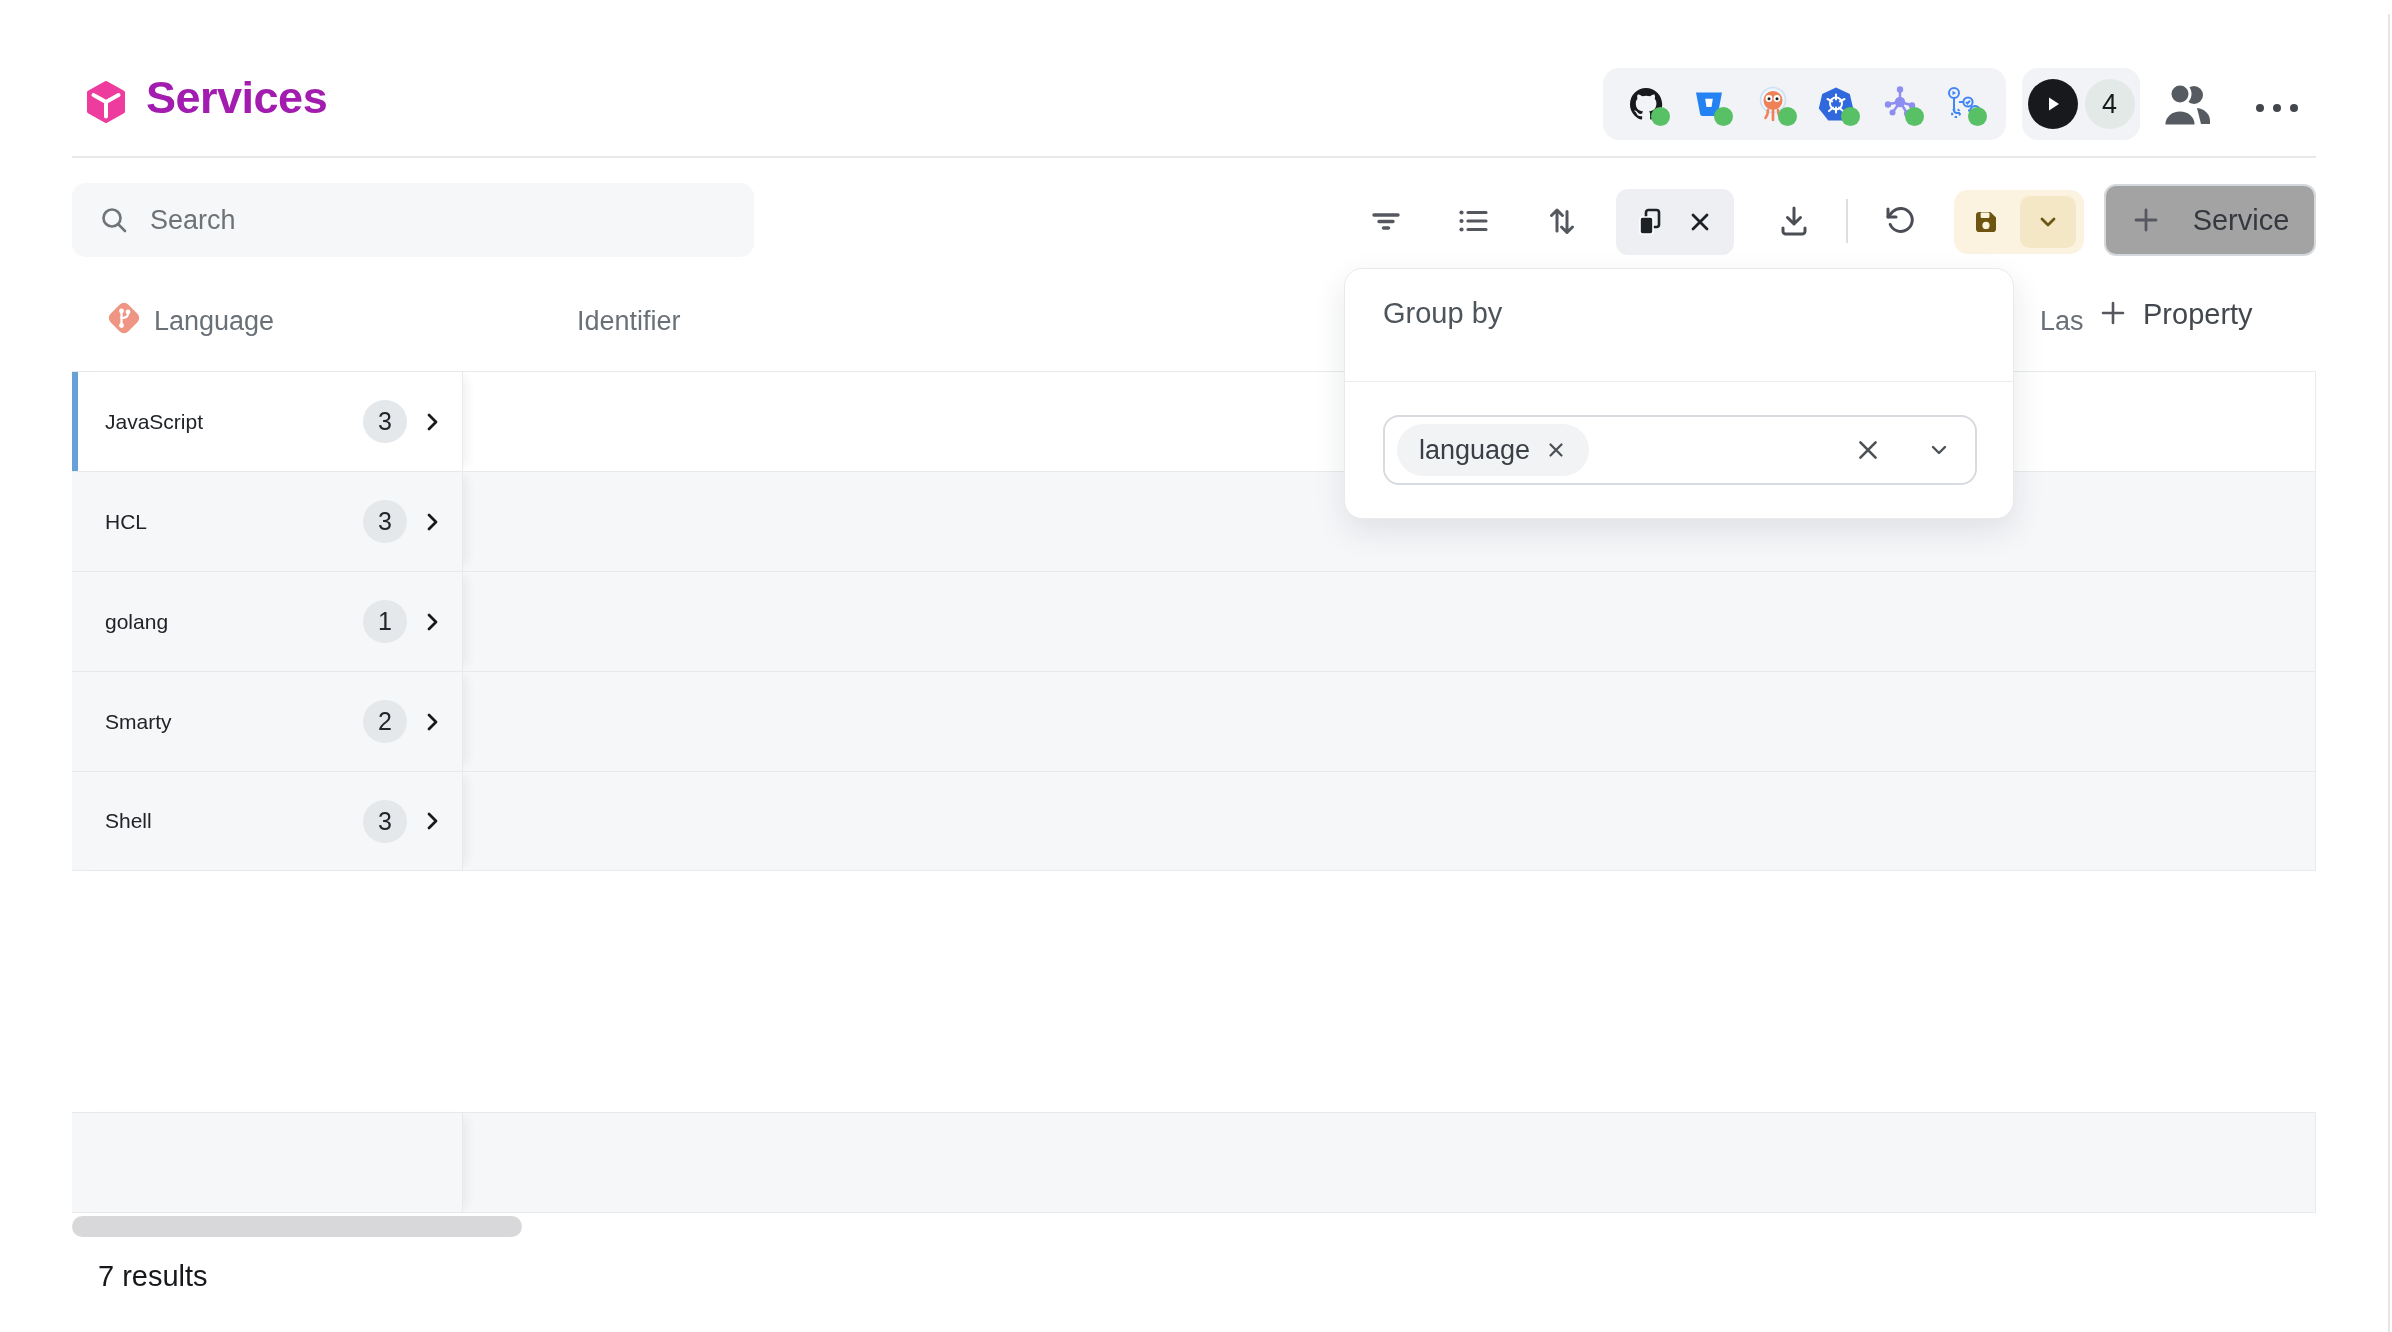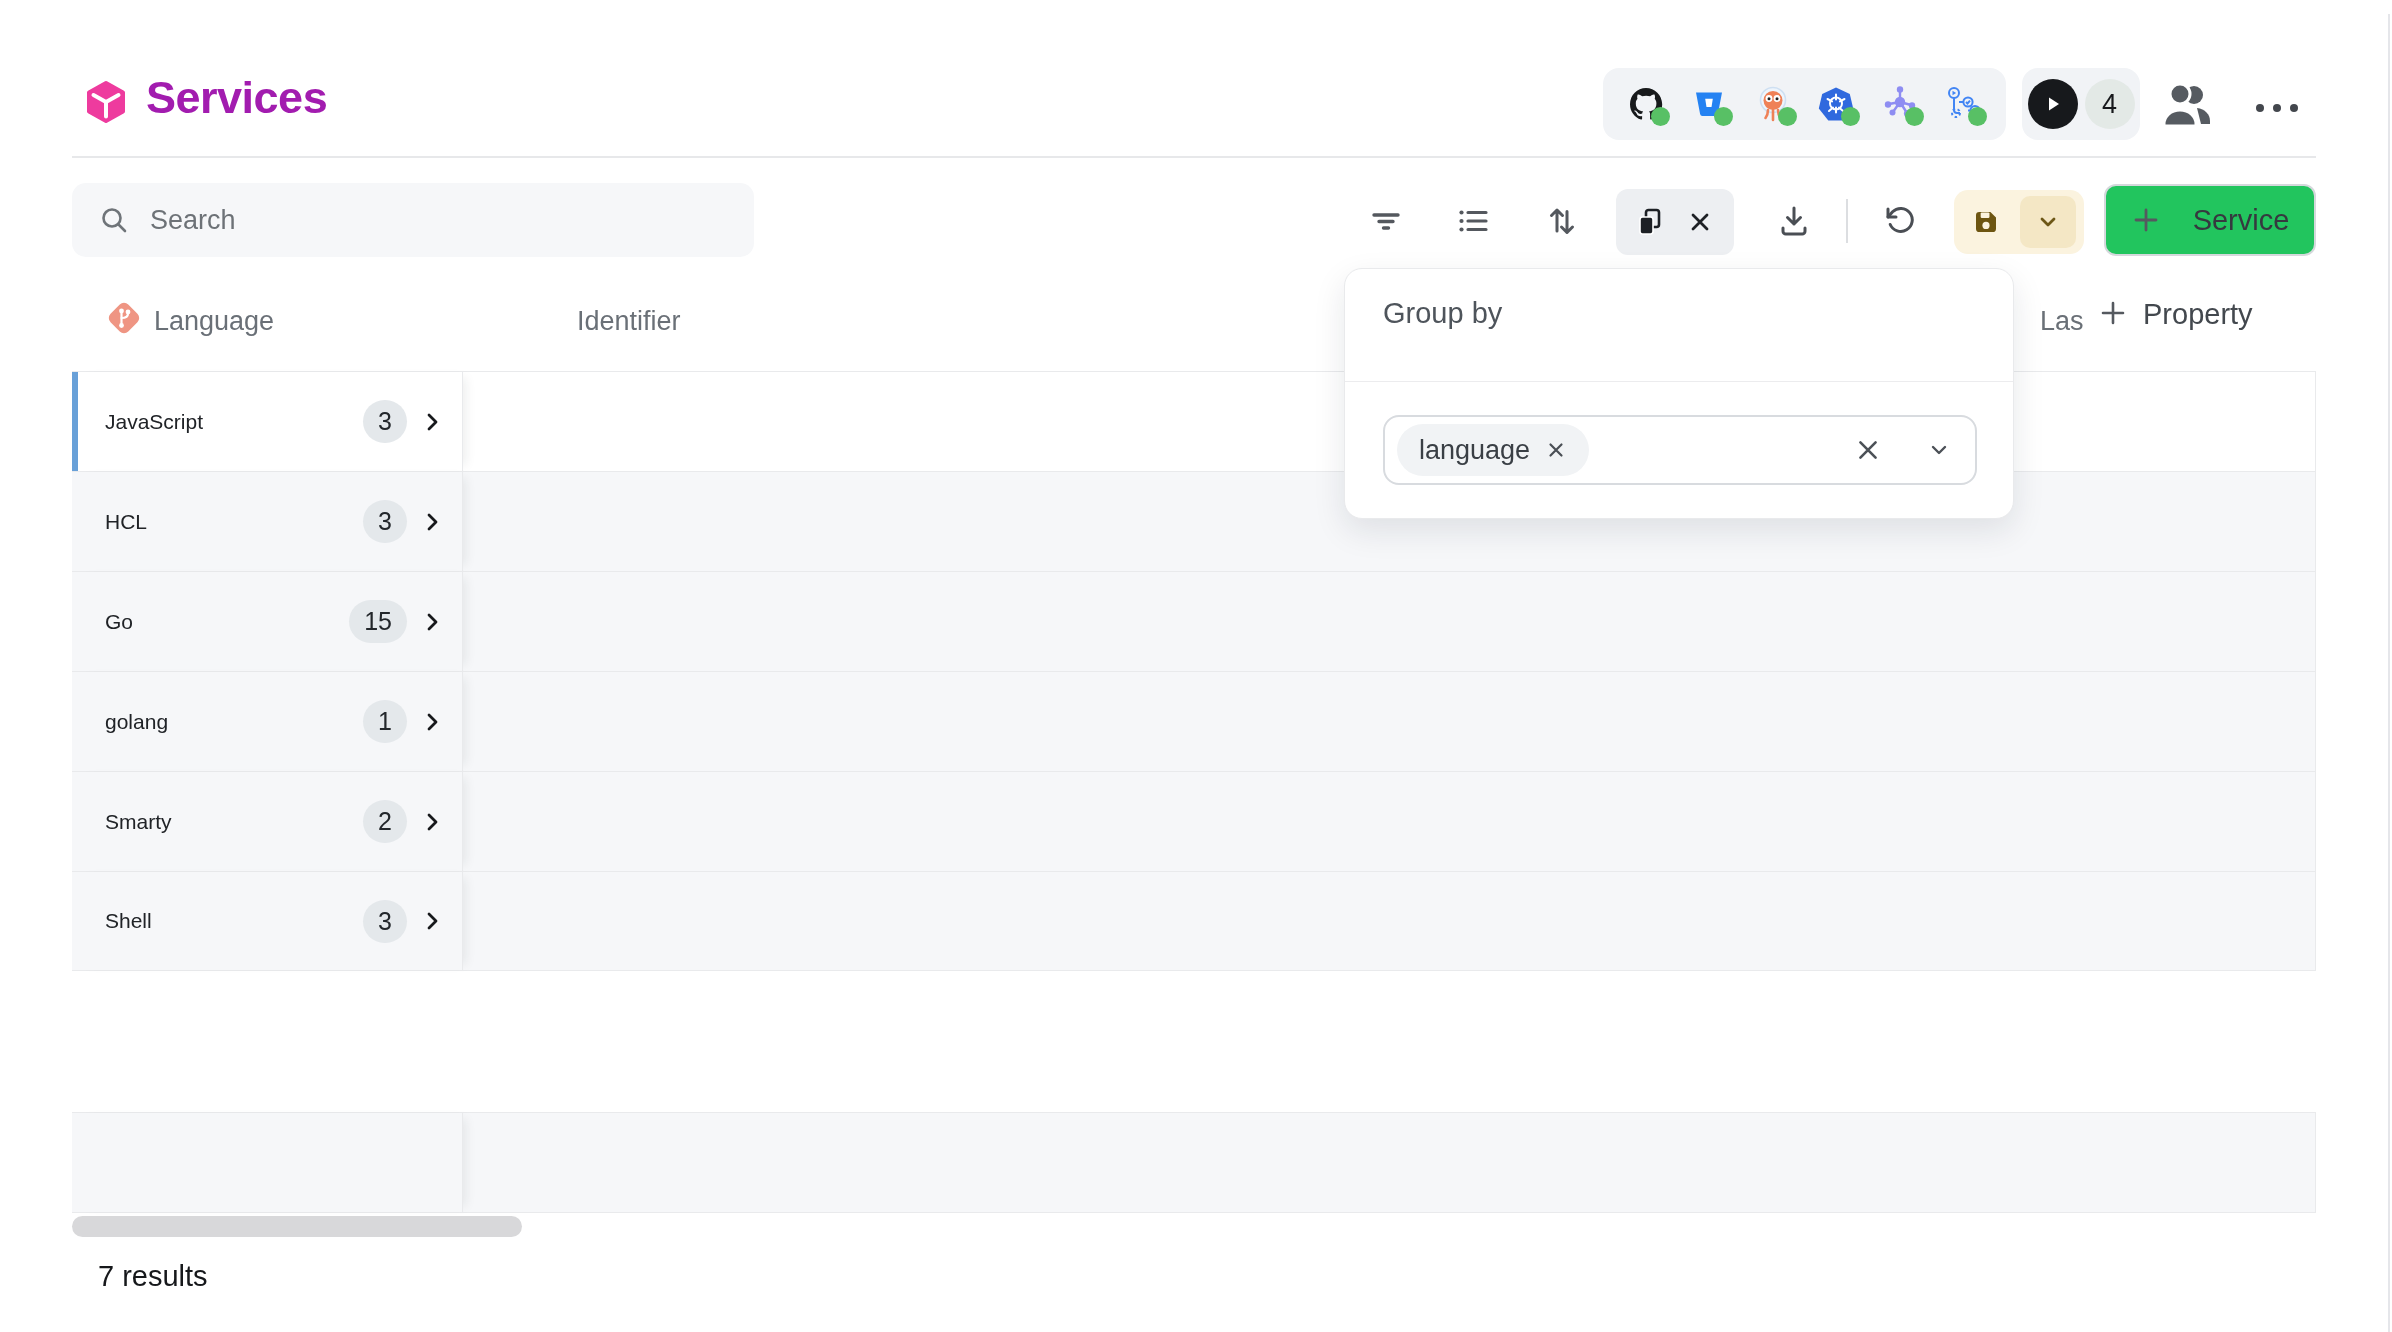--- a/index.html
+++ b/index.html
@@ -51,21 +51,21 @@
 
   .toolbar-sep { left:1846px; top:199px; width:2px; height:44px; background:#dcdee1; }
 
   .save-split { left:1954px; top:190px; width:130px; height:64px; background:#fbf3df;
     border-radius:14px; display:flex; align-items:center; padding-left:16px; }
   .save-split .floppy { width:32px; height:32px; }
   .save-caret { position:absolute; left:66px; top:6px; width:56px; height:52px; background:#f4e7c5;
     border-radius:10px; display:flex; align-items:center; justify-content:center; cursor:pointer; }
   .save-caret svg { width:24px; height:24px; }
 
-  .service-btn { left:2104px; top:184px; width:212px; height:72px; background:#22c55e;
+  .service-btn { left:2104px; top:184px; width:212px; height:72px; background:#a3a3a3;
     border:2px solid #d5d8dc; border-radius:12px; display:flex; align-items:center;
     justify-content:center; gap:32px; cursor:pointer; }
   .service-btn svg { width:30px; height:30px; }
   .service-btn span { font-size:29px; color:#35393f; }
 
   
   .col-head { top:306px; font-size:27px; color:#6a7077; }
   .git-diamond { left:104px; top:298px; width:40px; height:40px; }
   .las-clip { left:2040px; top:306px; width:46px; overflow:hidden; white-space:nowrap; }
   .add-property { left:2098px; top:298px; height:44px; display:flex; align-items:flex-start;
@@ -323,29 +323,20 @@
   <div class="group-row">
     <div class="left-cell">
       <span class="row-label">HCL</span>
       <span class="count-badge">3</span>
       <svg class="row-chevron" viewBox="0 0 24 24" fill="none" stroke="#17191c" stroke-width="2.8" stroke-linecap="round" stroke-linejoin="round">
           <path d="m9 5 7 7-7 7"></path>
         </svg>
     </div>
   </div>
 
-  <div class="group-row">
-    <div class="left-cell">
-      <span class="row-label">Go</span>
-      <span class="count-badge">15</span>
-      <svg class="row-chevron" viewBox="0 0 24 24" fill="none" stroke="#17191c" stroke-width="2.8" stroke-linecap="round" stroke-linejoin="round">
-          <path d="m9 5 7 7-7 7"></path>
-        </svg>
-    </div>
-  </div>
 
   <div class="group-row">
     <div class="left-cell">
       <span class="row-label">golang</span>
       <span class="count-badge">1</span>
       <svg class="row-chevron" viewBox="0 0 24 24" fill="none" stroke="#17191c" stroke-width="2.8" stroke-linecap="round" stroke-linejoin="round">
           <path d="m9 5 7 7-7 7"></path>
         </svg>
     </div>
   </div>

